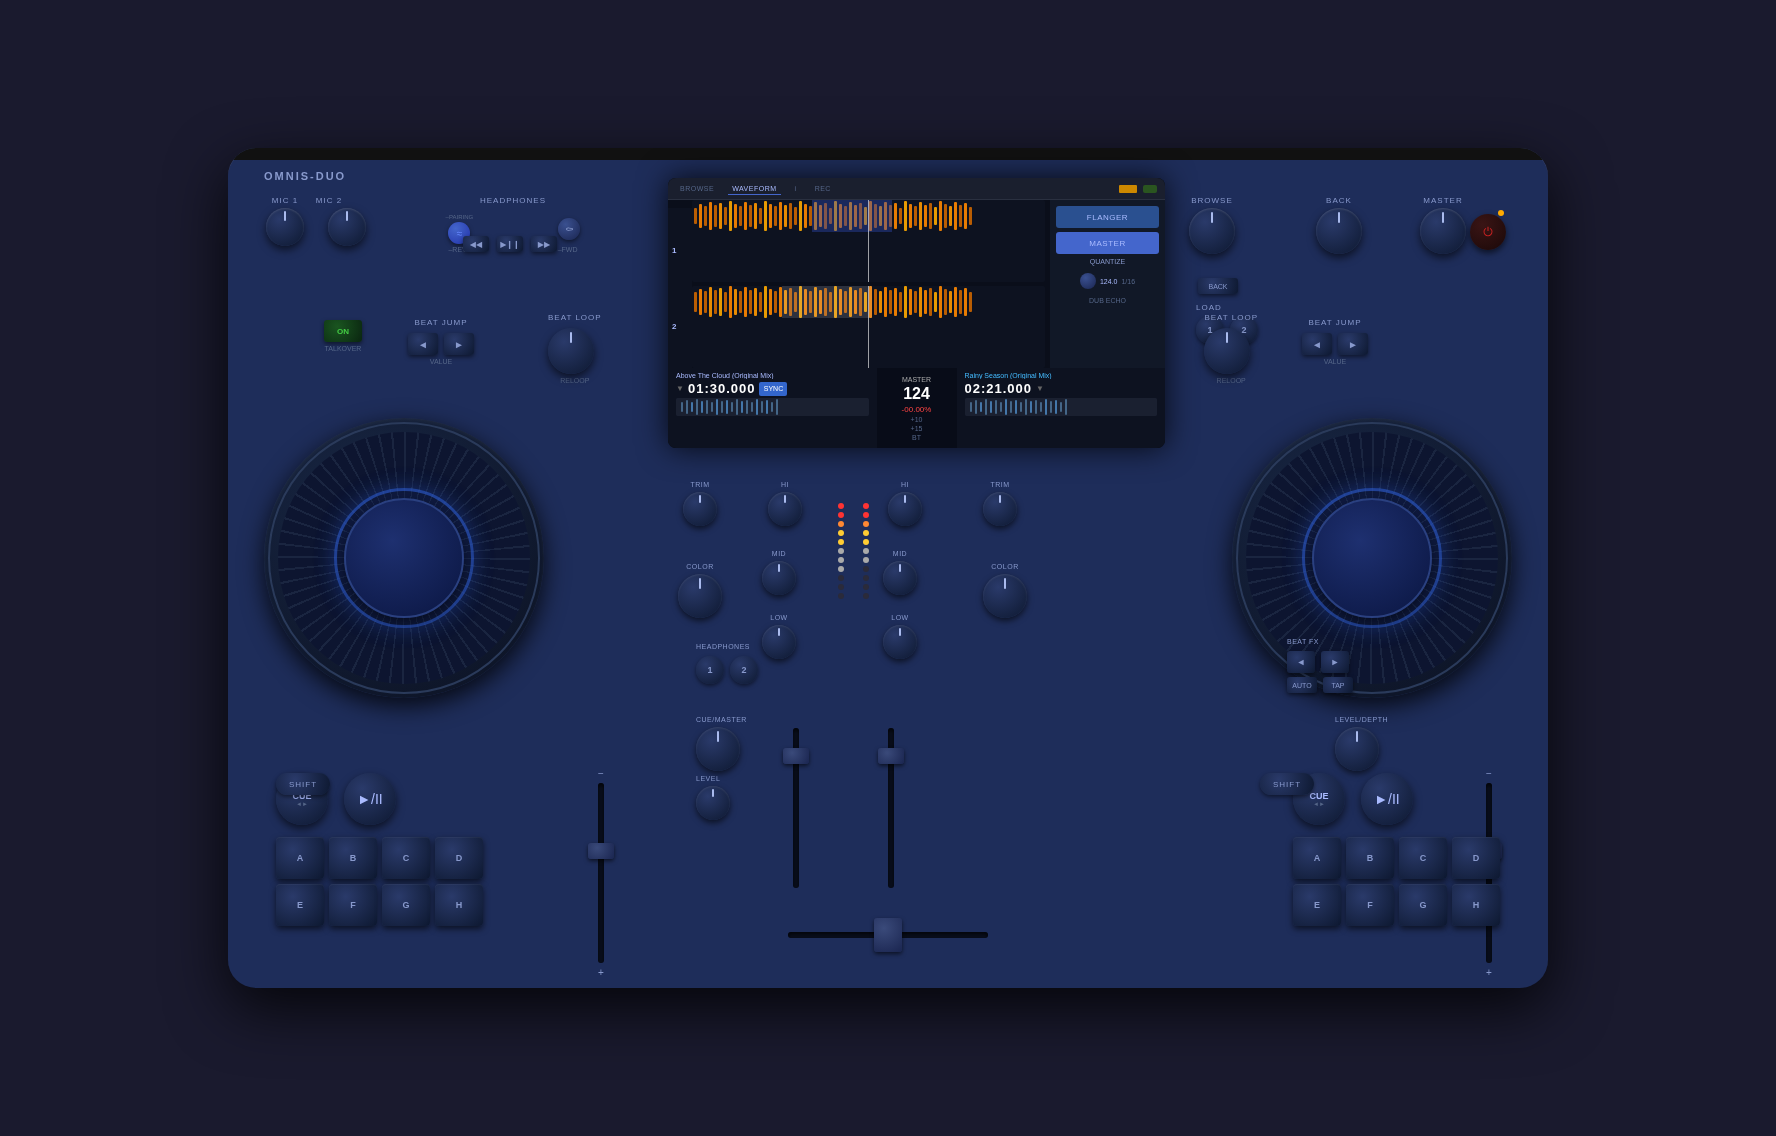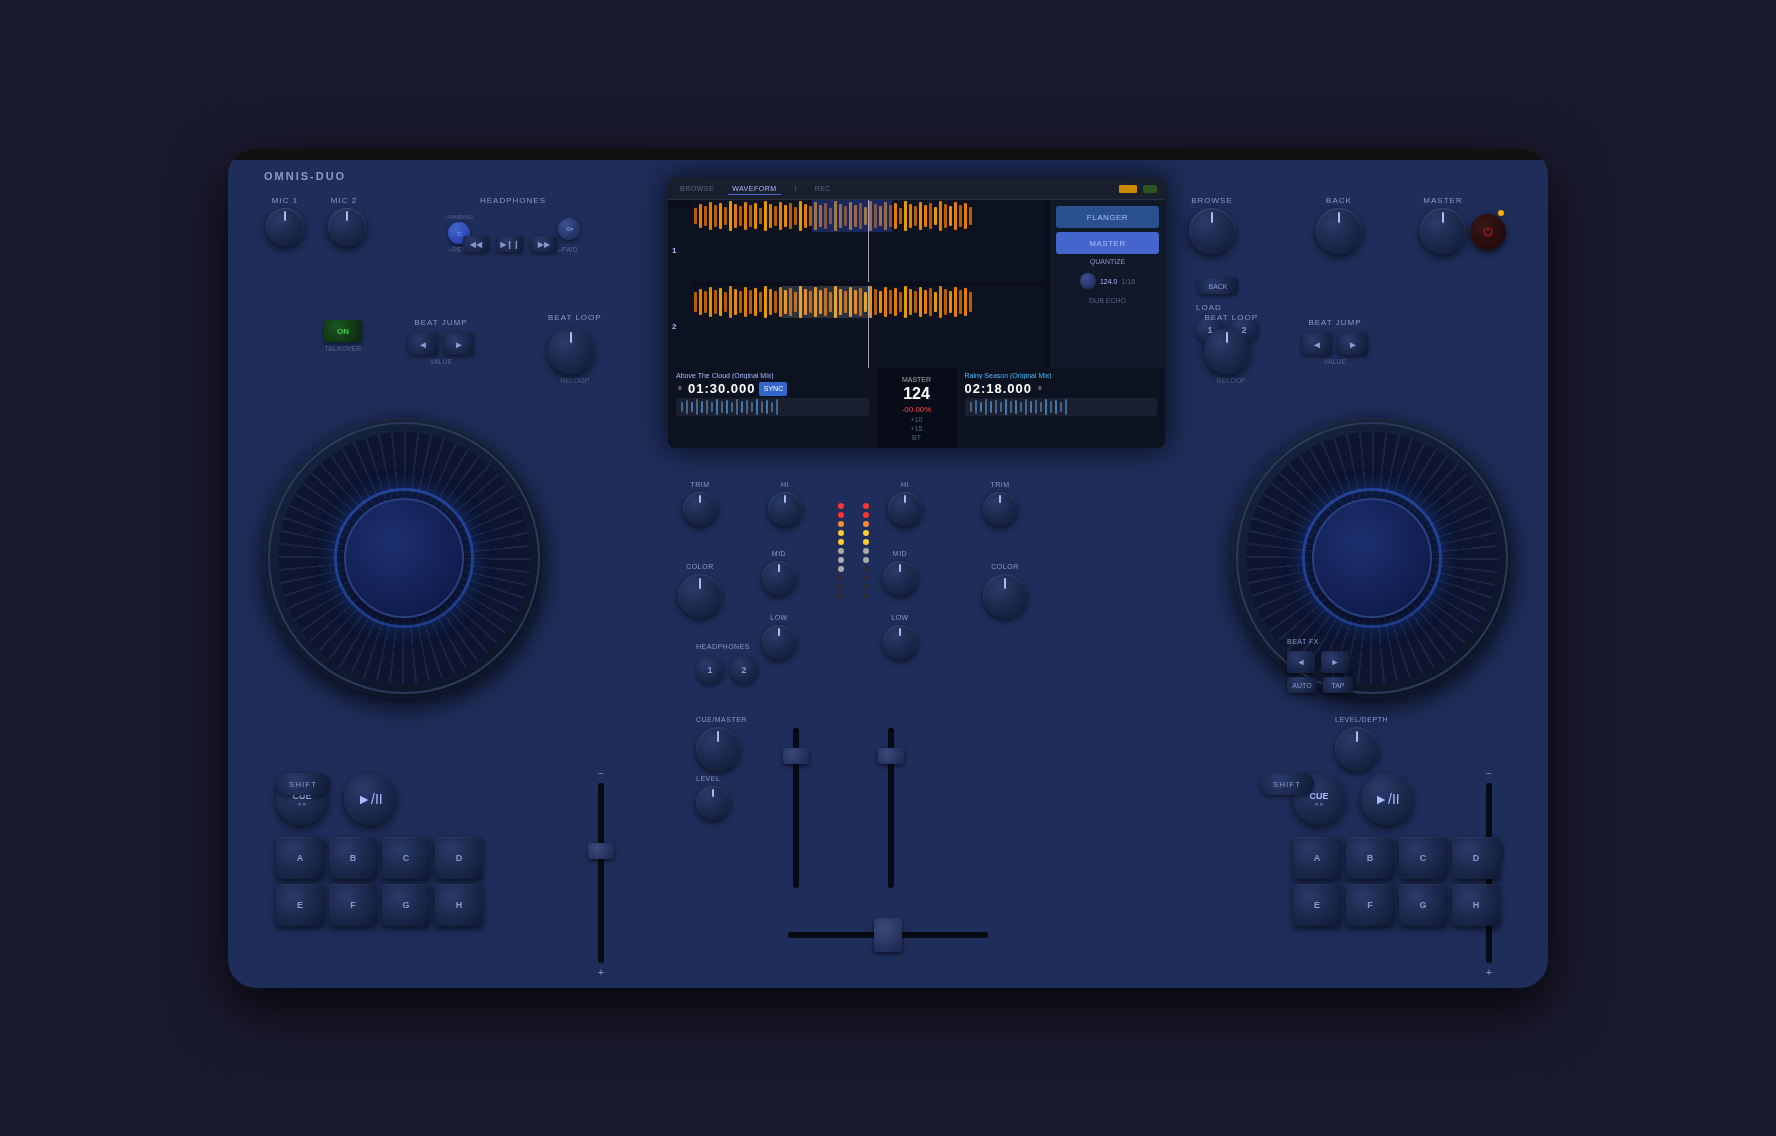--- a/index.html
+++ b/index.html
@@ -759,21 +759,21 @@
 <body>
 
 <div class="controller">
   <div class="top-bar"></div>
 
   <div class="brand">OMNIS-DUO</div>
 
   <div class="label label-mic1" style="top:48px;left:38px;width:38px;">MIC 1</div>
   <div class="knob knob-mic1"></div>
 
-  <div class="label label-mic2" style="top:48px;left:97px;width:38px;">MIC 2</div>
+  <div class="label label-mic2" style="top:48px;left:82px;width:38px;">MIC 2</div>
   <div class="knob knob-mic2"></div>
 
   <div class="bluetooth-section">
     <div class="bluetooth-label">HEADPHONES</div>
     <div class="bt-controls">
       <div style="display:flex;flex-direction:column;align-items:center;gap:2px;">
         <div style="color:#556688;font-size:6px;">–PAIRING</div>
         <div class="bt-btn active">
           <span style="font-size:10px;">≈</span>
         </div>
@@ -1004,21 +1004,21 @@
           <div style="color:#ffffff;font-size:16px;font-weight:bold;">124</div>
           <div style="color:#ff4444;font-size:8px;">-00.00%</div>
           <div style="color:#556688;font-size:7px;">+10</div>
           <div style="color:#556688;font-size:7px;">+15</div>
           <div style="color:#556688;font-size:7px;">BT</div>
         </div>
 
         <div style="flex:1;background:#0d1220;padding:4px 8px;">
           <div style="color:#44bbff;font-size:7px;white-space:nowrap;overflow:hidden;">Rainy Season (Original Mix)</div>
           <div style="display:flex;align-items:center;gap:4px;margin-top:2px;">
-            <div style="color:#ffffff;font-size:13px;font-weight:bold;letter-spacing:1px;">02:18.000</div>
+            <div style="color:#ffffff;font-size:13px;font-weight:bold;letter-spacing:1px;">02:21.000</div>
             <div style="color:#666;font-size:8px;">▼</div>
           </div>
           <div style="height:18px;background:#1a2030;margin-top:2px;border-radius:2px;overflow:hidden;">
             <svg width="100%" height="100%">
               <rect width="100%" height="100%" fill="#1a2030"></rect>
               <g>
                 <rect x="5" y="4" width="2" height="10" fill="#446688" rx="1"></rect>
                 <rect x="10" y="2" width="2" height="14" fill="#446688" rx="1"></rect>
                 <rect x="15" y="4" width="2" height="10" fill="#4477aa" rx="1"></rect>
                 <rect x="20" y="1" width="2" height="16" fill="#446688" rx="1"></rect>

